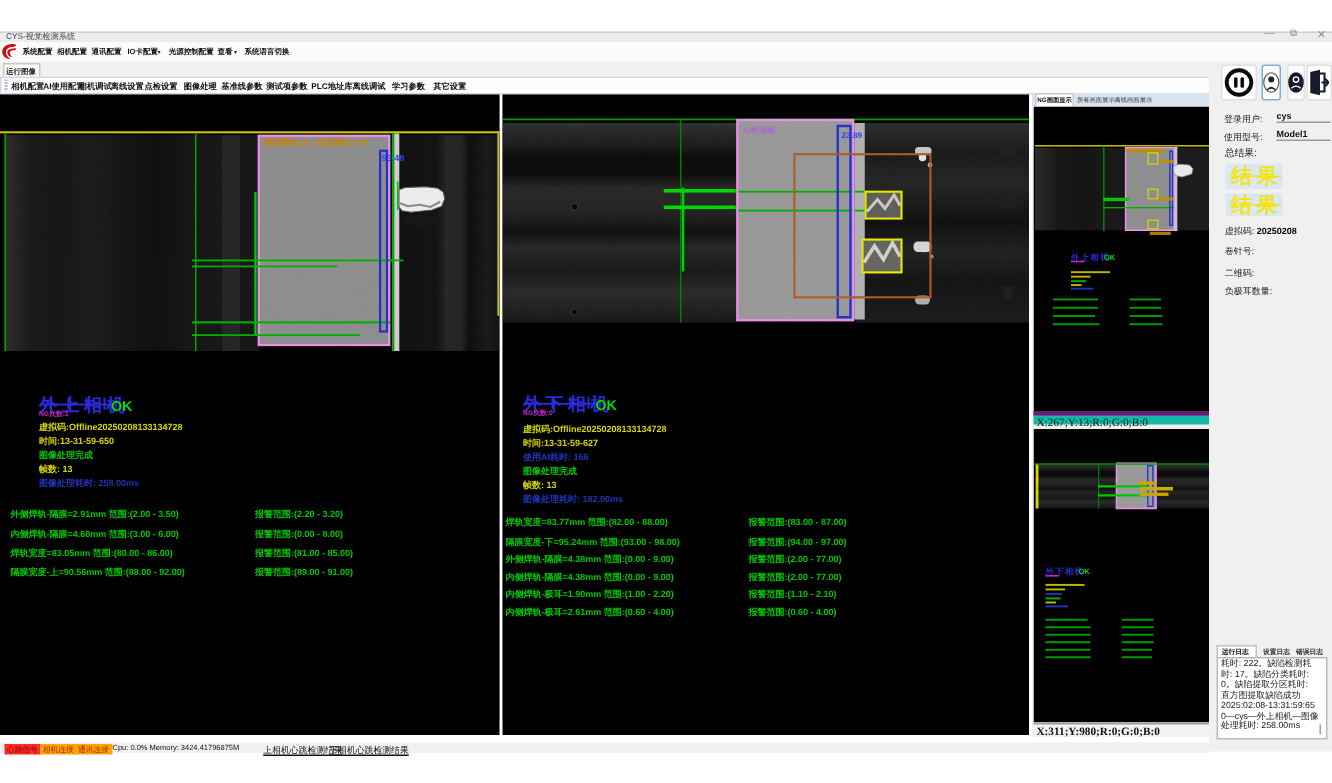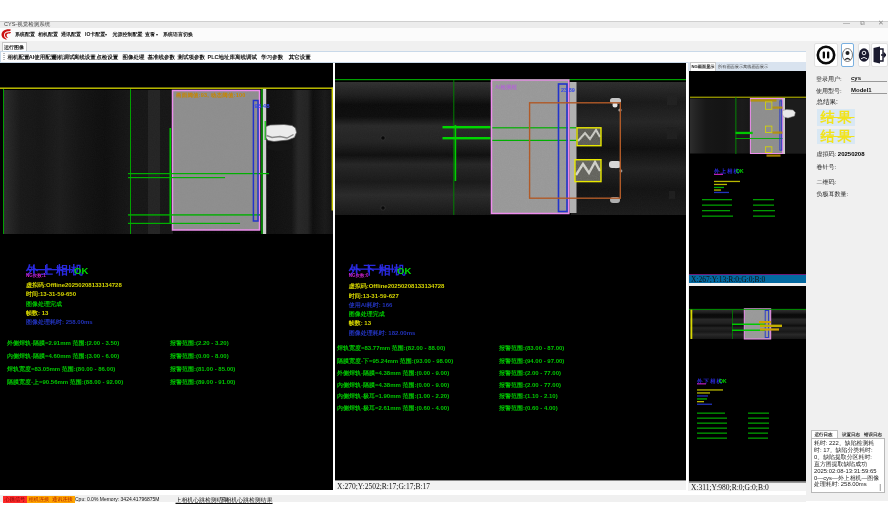--- a/index.html
+++ b/index.html
@@ -263,23 +263,20 @@
         <text x="2" y="311.5">外侧焊轨-隔膜=4.38mm 范围:(0.00 - 9.00)</text>
         <text x="164" y="311.5">报警范围:(2.00 - 77.00)</text>
         <text x="2" y="323.5">内侧焊轨-隔膜=4.38mm 范围:(0.00 - 9.00)</text>
         <text x="164" y="323.5">报警范围:(2.00 - 77.00)</text>
         <text x="2" y="335">内侧焊轨-极耳=1.90mm 范围:(1.00 - 2.20)</text>
         <text x="164" y="335">报警范围:(1.10 - 2.10)</text>
         <text x="2" y="347">内侧焊轨-极耳=2.61mm 范围:(0.60 - 4.00)</text>
         <text x="164" y="347">报警范围:(0.60 - 4.00)</text>
       </g>
     </svg>
-    <div class="abs" style="left:0;top:417px;width:351px;height:10px;background:#f2f2f2;border-top:1px solid #888;">
-      <span style="position:absolute;left:2px;top:1px;font-size:7.5px;color:#111;font-family:'Liberation Serif',serif;">X:270;Y:2502;R:17;G:17;B:17</span>
-    </div>
   </div>
 
   <div class="abs" style="left:688px;top:62px;width:118px;height:429px;background:#f0f0f0;" id="tc">
 
     <div class="abs" style="left:0px;top:0px;width:118px;height:8.5px;background:#d9e3ef;"></div>
     <div class="abs" style="left:2px;top:0px;width:26px;height:8.5px;background:#fdfdfd;border:1px solid #c8c8c8;border-bottom:none;"></div>
     <div class="abs cjk" style="left:3.5px;top:1.5px;font-size:4.2px;color:#111;font-weight:bold;">NG画面显示</div>
     <div class="abs cjk" style="left:30px;top:1.5px;font-size:4.2px;color:#333;">所有画面展示</div>
     <div class="abs cjk" style="left:55px;top:1.5px;font-size:4.2px;color:#333;">离线画面展示</div>
 
@@ -320,21 +317,21 @@
         <rect x="13" y="128" width="30" height="1.3"></rect>
           <rect x="64" y="128" width="21" height="1.3"></rect>
         <rect x="13" y="133.5" width="30" height="1.3"></rect>
           <rect x="64" y="133.5" width="21" height="1.3"></rect>
         <rect x="13" y="139" width="28" height="1.3"></rect>
           <rect x="64" y="139" width="22" height="1.3"></rect>
         <rect x="13" y="144.5" width="31" height="1.3"></rect>
           <rect x="64" y="144.5" width="22" height="1.3"></rect>
       </g>
     </svg>
-    <div class="abs" style="left:1px;top:211.5px;width:117px;height:9.5px;background:#0369a1;border-top:1px solid #701a75;">
+    <div class="abs" style="left:1px;top:211.5px;width:117px;height:9.5px;background:#14b8a6;border-top:3px solid #701a75;">
       <span style="position:absolute;left:2px;top:0.5px;font-size:7.5px;color:#111;font-family:'Liberation Serif',serif;">X:267;Y:13;R:0;G:0;B:0</span>
     </div>
 
     <svg width="117" height="195.5" viewBox="0 0 117 195.5" style="position:absolute;left:1px;top:224px;">
       <rect width="117" height="195.5" fill="#000"></rect>
       <rect x="1" y="23.7" width="116" height="29.3" fill="url(#mg1)"></rect>
       <rect x="55.3" y="22.8" width="26.4" height="30.2" fill="#9c9c9c"></rect>
       <rect x="55.3" y="22.8" width="26.4" height="30.2" filter="url(#nz)" opacity="0.3"></rect>
       <rect x="55.3" y="22.8" width="26.4" height="30.2" fill="none" stroke="#ef8fef" stroke-width="1"></rect>
       <rect x="0" y="22.9" width="117" height="0.9" fill="#00a000"></rect>
@@ -364,21 +361,21 @@
         <rect x="8" y="136.5" width="30" height="1.3"></rect>
           <rect x="59" y="136.5" width="21" height="1.3"></rect>
         <rect x="8" y="141.5" width="30" height="1.3"></rect>
           <rect x="59" y="141.5" width="21" height="1.3"></rect>
         <rect x="8" y="146.5" width="30" height="1.3"></rect>
           <rect x="59" y="146.5" width="20" height="1.3"></rect>
         <rect x="8" y="151.5" width="30" height="1.3"></rect>
           <rect x="59" y="151.5" width="20" height="1.3"></rect>
       </g>
     </svg>
-    <div class="abs" style="left:1px;top:419.5px;width:117px;height:9.5px;background:#f2f2f2;border-top:1px solid #999;">
+    <div class="abs" style="left:1px;top:419.5px;width:117px;height:9.5px;background:#f2f2f2;border-top:1px solid #999;font-weight:bold;">
       <span style="position:absolute;left:2px;top:0.5px;font-size:7.5px;color:#111;font-family:'Liberation Serif',serif;">X:311;Y:980;R:0;G:0;B:0</span>
     </div>
   </div>
 
   <div class="abs" style="left:806px;top:41px;width:82px;height:460px;background:#f0f0f0;" id="sb">
 
     <div class="abs" style="left:8px;top:2px;width:24px;height:24px;background:#fff;border:1px solid #e0e0e0;border-radius:2px;"></div>
     <svg class="abs" style="left:8px;top:2px;" width="24" height="24" viewBox="0 0 24 24">
       <circle cx="12" cy="12" r="8.2" fill="none" stroke="#0a0a0a" stroke-width="2.6"></circle>
       <rect x="8.7" y="8.5" width="2.3" height="7" rx="1" fill="#0a0a0a"></rect>

